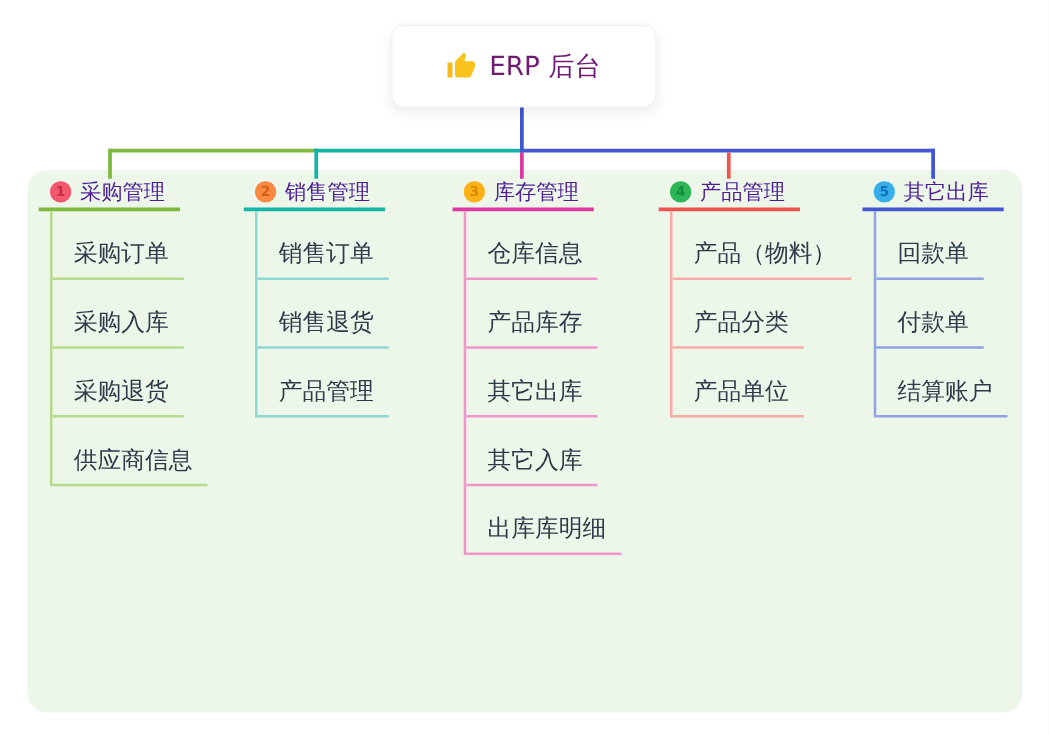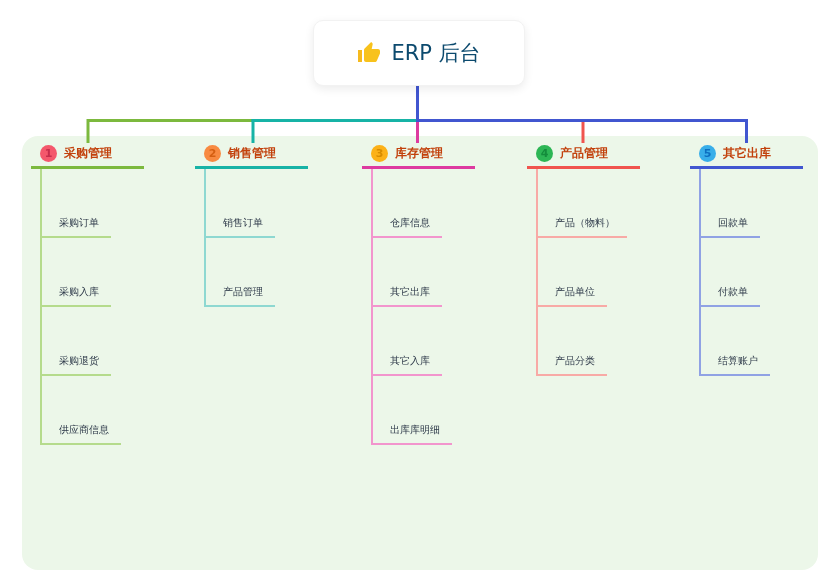--- a/index.html
+++ b/index.html
@@ -16,21 +16,21 @@
   }
   
   .root-node{
     position:absolute;left:313px;top:20px;width:210px;height:64px;
     background:#ffffff;border:1px solid #f2f2f2;border-radius:10px;
     box-shadow:0 3px 10px rgba(0,0,0,.08);
     display:flex;align-items:center;justify-content:center;gap:10px;
     z-index:3;
   }
   .root-node .icon{width:24px;height:24px;display:inline-flex;}
-  .root-title{font-size:21px;font-weight:500;color:#0c4a6e;white-space:nowrap;}
+  .root-title{font-size:21px;font-weight:500;color:#701a75;white-space:nowrap;}
   
   svg.connectors{position:absolute;left:0;top:0;z-index:2;pointer-events:none;}
   svg.connectors line{stroke-width:3;stroke-linecap:butt;}
   .lroot{stroke:var(--c-root,#4156d0);}
   .lb1{stroke:var(--c1,#7cb93e);}
   .lb2{stroke:var(--c2,#17b3a6);}
   .lb3{stroke:var(--c3,#dd3aa0);}
   .lb4{stroke:var(--c4,#f0544e);}
   .lb5{stroke:var(--c5,#4156d0);}
   
@@ -41,31 +41,31 @@
     width:113px;height:22px;padding-bottom:6px;
     border-bottom:3px solid var(--main,#888);
     padding-left:9px;box-sizing:border-box;
     cursor:pointer;
   }
   .badge{
     flex:0 0 auto;width:17px;height:17px;border-radius:50%;
     background:var(--badge-bg,#ccc);color:var(--badge-fg,#666);
     font-size:11px;font-weight:700;line-height:17px;text-align:center;
   }
-  .branch-title{font-size:12px;font-weight:700;white-space:nowrap;color:#c2410c;}
+  .branch-title{font-size:17px;font-weight:400;white-space:nowrap;color:#4c1d95;}
   .children{
     margin-left:9px;
     border-left:2px solid var(--light,#ddd);
   }
   .child{
-    height:69px;display:flex;align-items:flex-end;
+    height:55px;display:flex;align-items:flex-end;
     width:fit-content;white-space:nowrap;
     padding:0 12px 6px 17px;box-sizing:border-box;
     border-bottom:2px solid var(--light,#ddd);
-    font-size:10px;color:#2e3a4a;cursor:pointer;text-align:right;
+    font-size:19px;color:#2e3a4a;cursor:pointer;text-align:right;
   }
 </style>
 </head>
 <body>
 
 <div class="panel"></div>
 
 <svg class="connectors" width="839" height="588" viewBox="0 0 839 588">
 
   <line class="lroot" x1="417.5" y1="84" x2="417.5" y2="122"></line>
@@ -104,46 +104,48 @@
   </div>
 </div>
 
 <div class="branch b2" style="--main: #17b3a6; --light: #8ed8d1; --badge-bg: #f88a41; --badge-fg: #d55f12;">
   <div class="branch-header">
     <span class="badge">2</span>
     <span class="branch-title">销售管理</span>
   </div>
   <div class="children">
     <div class="child">销售订单</div>
+    <div class="child">销售退货</div>
     <div class="child">产品管理</div>
   </div>
 </div>
 
 <div class="branch b3" style="--main: #dd3aa0; --light: #f295cd; --badge-bg: #fcb117; --badge-fg: #d78c00;">
   <div class="branch-header">
     <span class="badge">3</span>
     <span class="branch-title">库存管理</span>
   </div>
   <div class="children">
     <div class="child">仓库信息</div>
+    <div class="child">产品库存</div>
     <div class="child">其它出库</div>
     <div class="child">其它入库</div>
     <div class="child">出库库明细</div>
   </div>
 </div>
 
 <div class="branch b4" style="--main: #f0544e; --light: #f8aaa6; --badge-bg: #2db655; --badge-fg: #148c3c;">
   <div class="branch-header">
     <span class="badge">4</span>
     <span class="branch-title">产品管理</span>
   </div>
   <div class="children">
     <div class="child">产品（物料）</div>
+    <div class="child">产品分类</div>
     <div class="child">产品单位</div>
-    <div class="child">产品分类</div>
   </div>
 </div>
 
 <div class="branch b5" style="--main: #4156d0; --light: #90a2e4; --badge-bg: #38aee9; --badge-fg: #0d6fc0;">
   <div class="branch-header">
     <span class="badge">5</span>
     <span class="branch-title">其它出库</span>
   </div>
   <div class="children">
     <div class="child">回款单</div>

